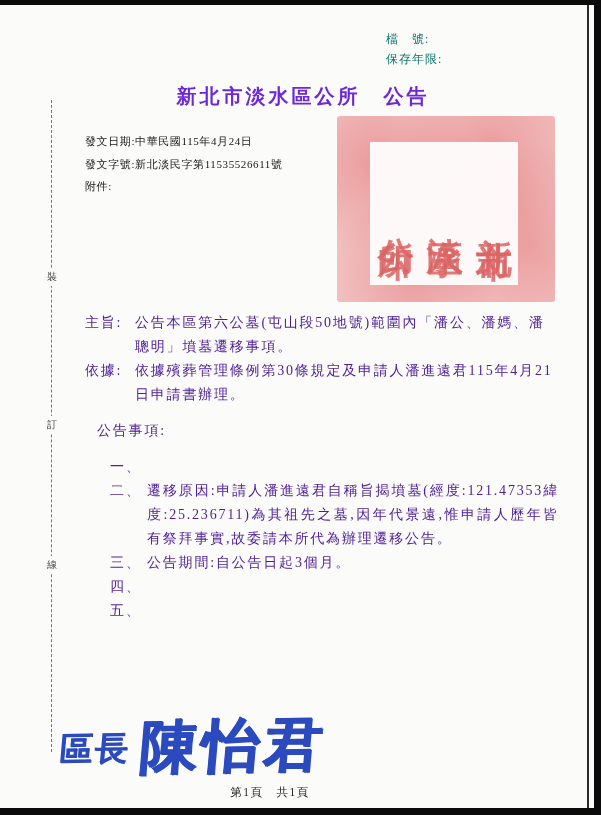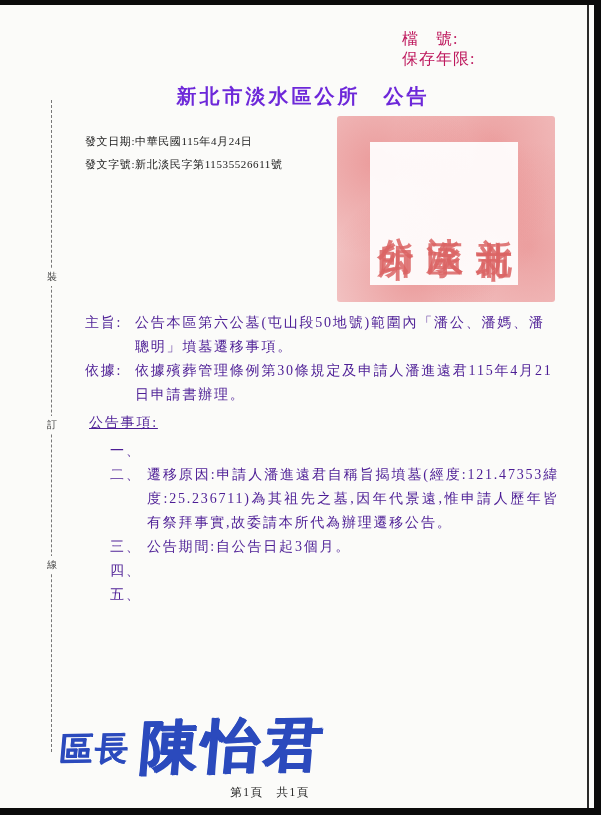--- a/index.html
+++ b/index.html
@@ -27,21 +27,21 @@
   .binding-mark {
     position: absolute; left: 46px; width: 12px; text-align: center;
     font-size: 10px; color: #444; background: #fbfbf9; padding: 2px 0;
     font-family: "Liberation Serif", "DejaVu Serif", serif;
   }
   .bm-0 { top: 268px; } .bm-1 { top: 416px; } .bm-2 { top: 556px; }
 
   
   .file-block {
     position: absolute; left: 386px; top: 29px;
-    font-size: 16px; line-height: 20px; letter-spacing: 1px; color: #be185d; margin-left: 16px;
+    font-size: 12px; line-height: 20px; letter-spacing: 1px; color: #0f766e;
   }
 
   
   .title {
     position: absolute; left: 8px; top: 83px; width: 590px;
     text-align: center; font-size: 20px; font-weight: bold;
     letter-spacing: 3px; color: #6d28d9;
   }
 
   
@@ -77,21 +77,21 @@
   }
 
   
   .doc-body {
     position: absolute; left: 85px; top: 311px; width: 474px;
     font-size: 14px; line-height: 24px; letter-spacing: 1.8px; color: #4c1d95;
   }
   .field { display: flex; }
   .field-label { flex: 0 0 50px; }
   .field-text { flex: 1; }
-  .items-header { margin: 4px; text-decoration: underline; }
+  .items-header { margin: 12px; }
   .item { display: flex; padding-left: 25px; }
   .item-no { flex: 0 0 37px; }
   .item-text { flex: 1; text-align: justify; }
 
   
   .signature {
     position: absolute; left: 60px; top: 708px;
     display: flex; align-items: center;
     color: #2b4abd;
     transform: skewX(-6deg) rotate(-1deg);
@@ -128,20 +128,21 @@
   <div class="file-block">
     <div>檔　號:</div>
     <div>保存年限:</div>
   </div>
 
   <div class="title">新北市淡水區公所　公告</div>
 
   <div class="meta">
     <div><span>發文日期:</span><span>中華民國115年4月24日</span></div>
     <div><span>發文字號:</span><span>新北淡民字第11535526611號</span></div>
+    <div><span>附件:</span></div>
   </div>
 
   <div class="seal">
     <div class="seal-inner">
       <div class="seal-col">新北市</div>
       <div class="seal-col">淡水區</div>
       <div class="seal-col">公所印</div>
     </div>
   </div>
 

